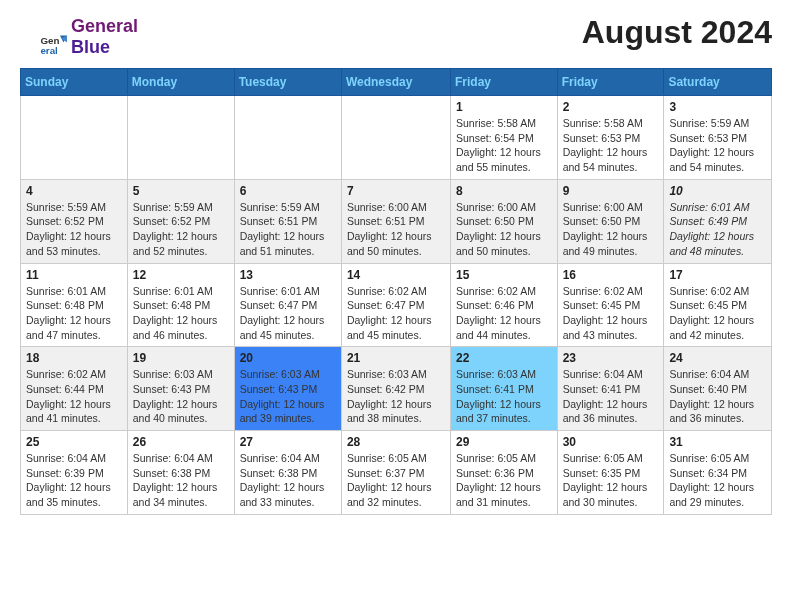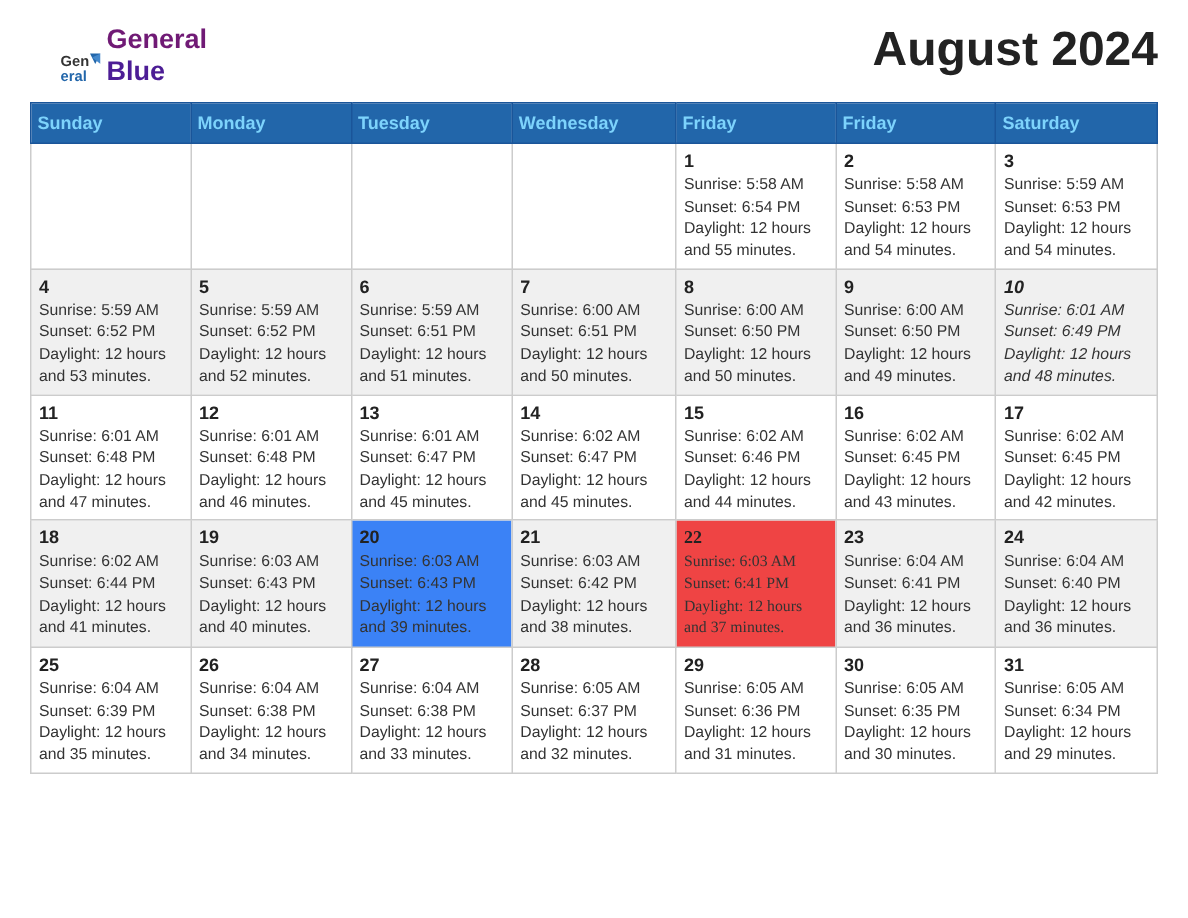--- a/index.html
+++ b/index.html
@@ -268,21 +268,21 @@
 Daylight: 12 hours
 and 39 minutes.</div>
         </td>
         <td style="background-color: rgb(240, 240, 240);">
           <span class="day-number">21</span>
           <div class="day-info" style="white-space: pre-line;">Sunrise: 6:03 AM
 Sunset: 6:42 PM
 Daylight: 12 hours
 and 38 minutes.</div>
         </td>
-        <td style="background-color: #ef4444; font-family: Liberation Serif, serif;">
+        <td style="background-color: #7dd3fc;">
           <span class="day-number">22</span>
           <div class="day-info" style="white-space: pre-line;">Sunrise: 6:03 AM
 Sunset: 6:41 PM
 Daylight: 12 hours
 and 37 minutes.</div>
         </td>
         <td style="background-color: rgb(240, 240, 240);">
           <span class="day-number">23</span>
           <div class="day-info" style="white-space: pre-line;">Sunrise: 6:04 AM
 Sunset: 6:41 PM

